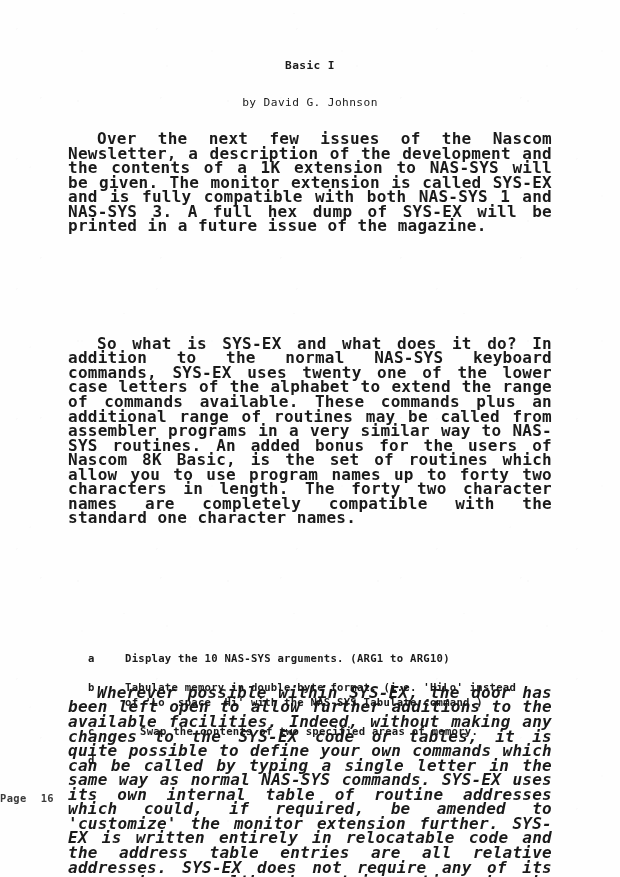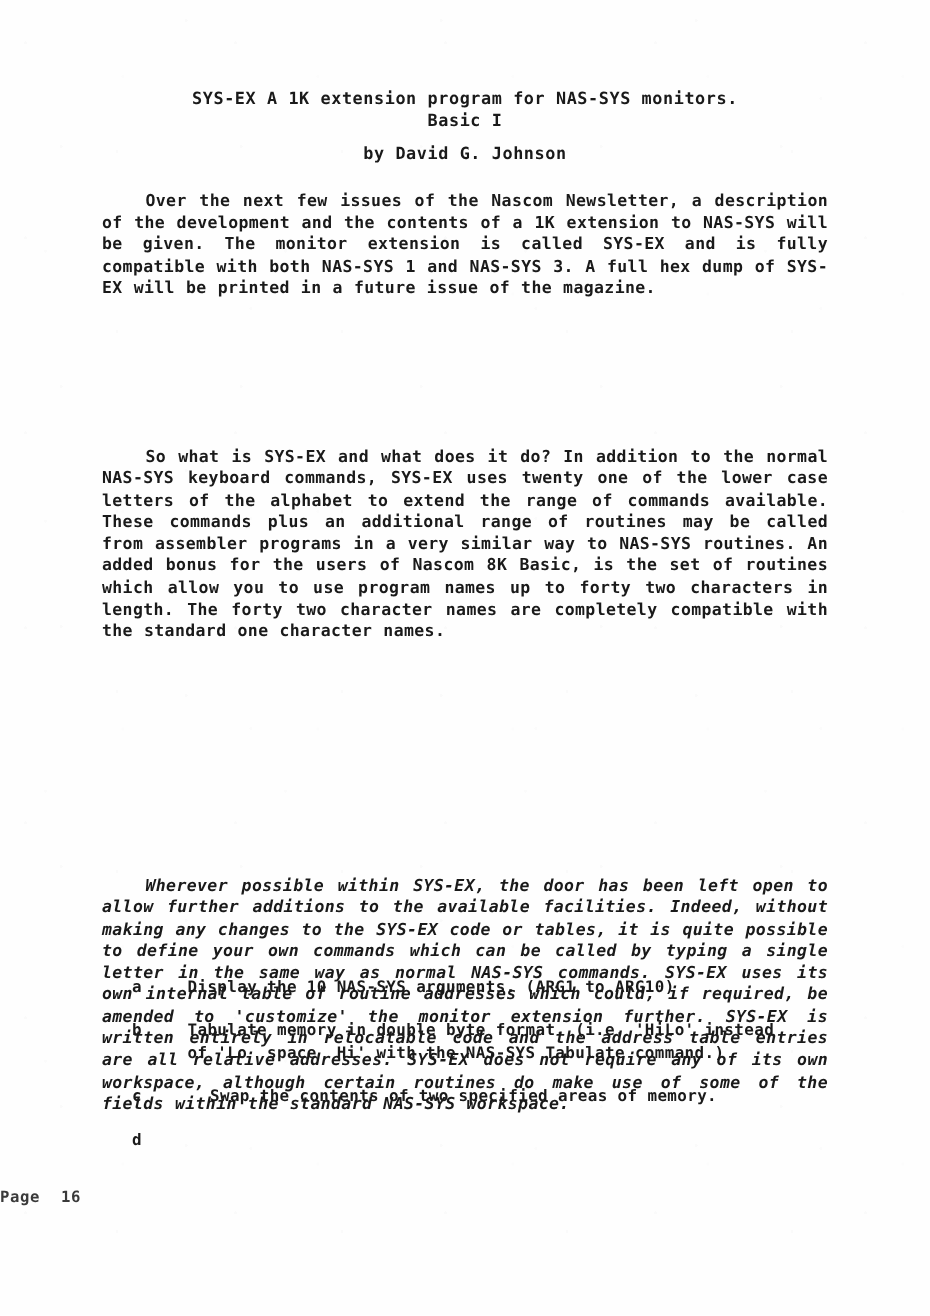--- a/index.html
+++ b/index.html
@@ -52,27 +52,27 @@
     line-height: 15px;
     letter-spacing: .4px;
     font-weight: 700;
   }
   #byline {
     top: 95px;
     text-align: center;
     font-size: 11.2px;
     line-height: 15px;
     letter-spacing: .4px;
-    font-weight: 700;
+    font-weight: 400;
   }
 
   
   .para {
     position: relative;
-    font-size: 11px;
+    font-size: 16px;
     line-height: 14.55px;
     letter-spacing: .25px;
     text-align: justify;
     text-align-last: left;
     font-weight: 700;
     word-spacing: .5px;
   }
   .para .ind { display: inline-block; width: 29px; }
 
   #p1 { top: 116px; }
@@ -117,21 +117,20 @@
     color: #3a3a3a;
   }
   #footer .pgnum { margin-left: 14px; }
 </style>
 </head>
 <body>
 
 <div id="page">
 
   <div class="text-col" id="title-block">
-    <div>SYS-EX   A 1K extension program for NAS-SYS monitors.</div>
     <div>Basic I</div>
   </div>
 
   <div class="text-col" id="byline">
     <span>by David G. Johnson</span>
   </div>
 
   <p class="para text-col" id="p1"><span class="ind"></span><span>Over the next few issues of the Nascom Newsletter, a description of the development and the contents of a 1K extension to NAS-SYS will be given. The monitor extension is called SYS-EX and is fully compatible with both NAS-SYS 1 and NAS-SYS 3. A full hex dump of SYS-EX will be printed in a future issue of the magazine.</span></p>
 
   <p class="para text-col" id="p2"><span class="ind"></span><span>So what is SYS-EX and what does it do? In addition to the normal NAS-SYS keyboard commands, SYS-EX uses twenty one of the lower case letters of the alphabet to extend the range of commands available. These commands plus an additional range of routines may be called from assembler programs in a very similar way to NAS-SYS routines. An added bonus for the users of Nascom 8K Basic, is the set of routines which allow you to use program names up to forty two characters in length. The forty two character names are completely compatible with the standard one character names.</span></p>

